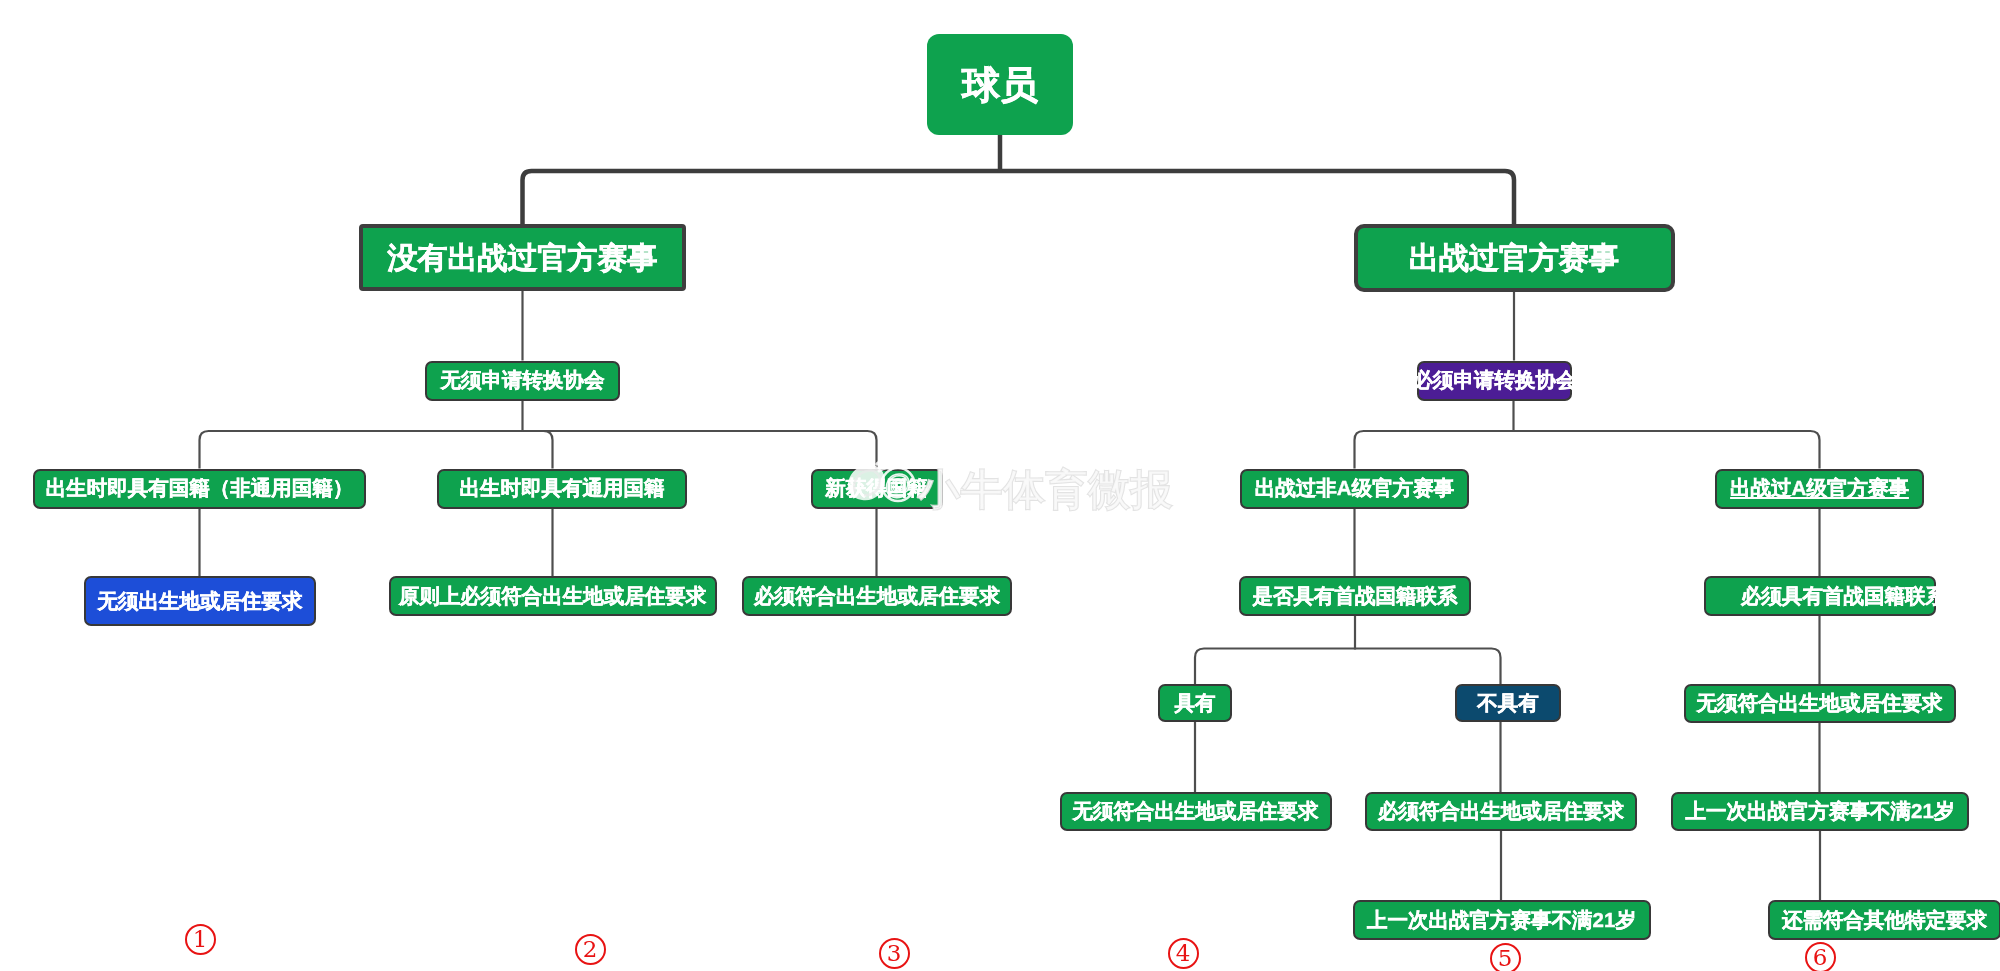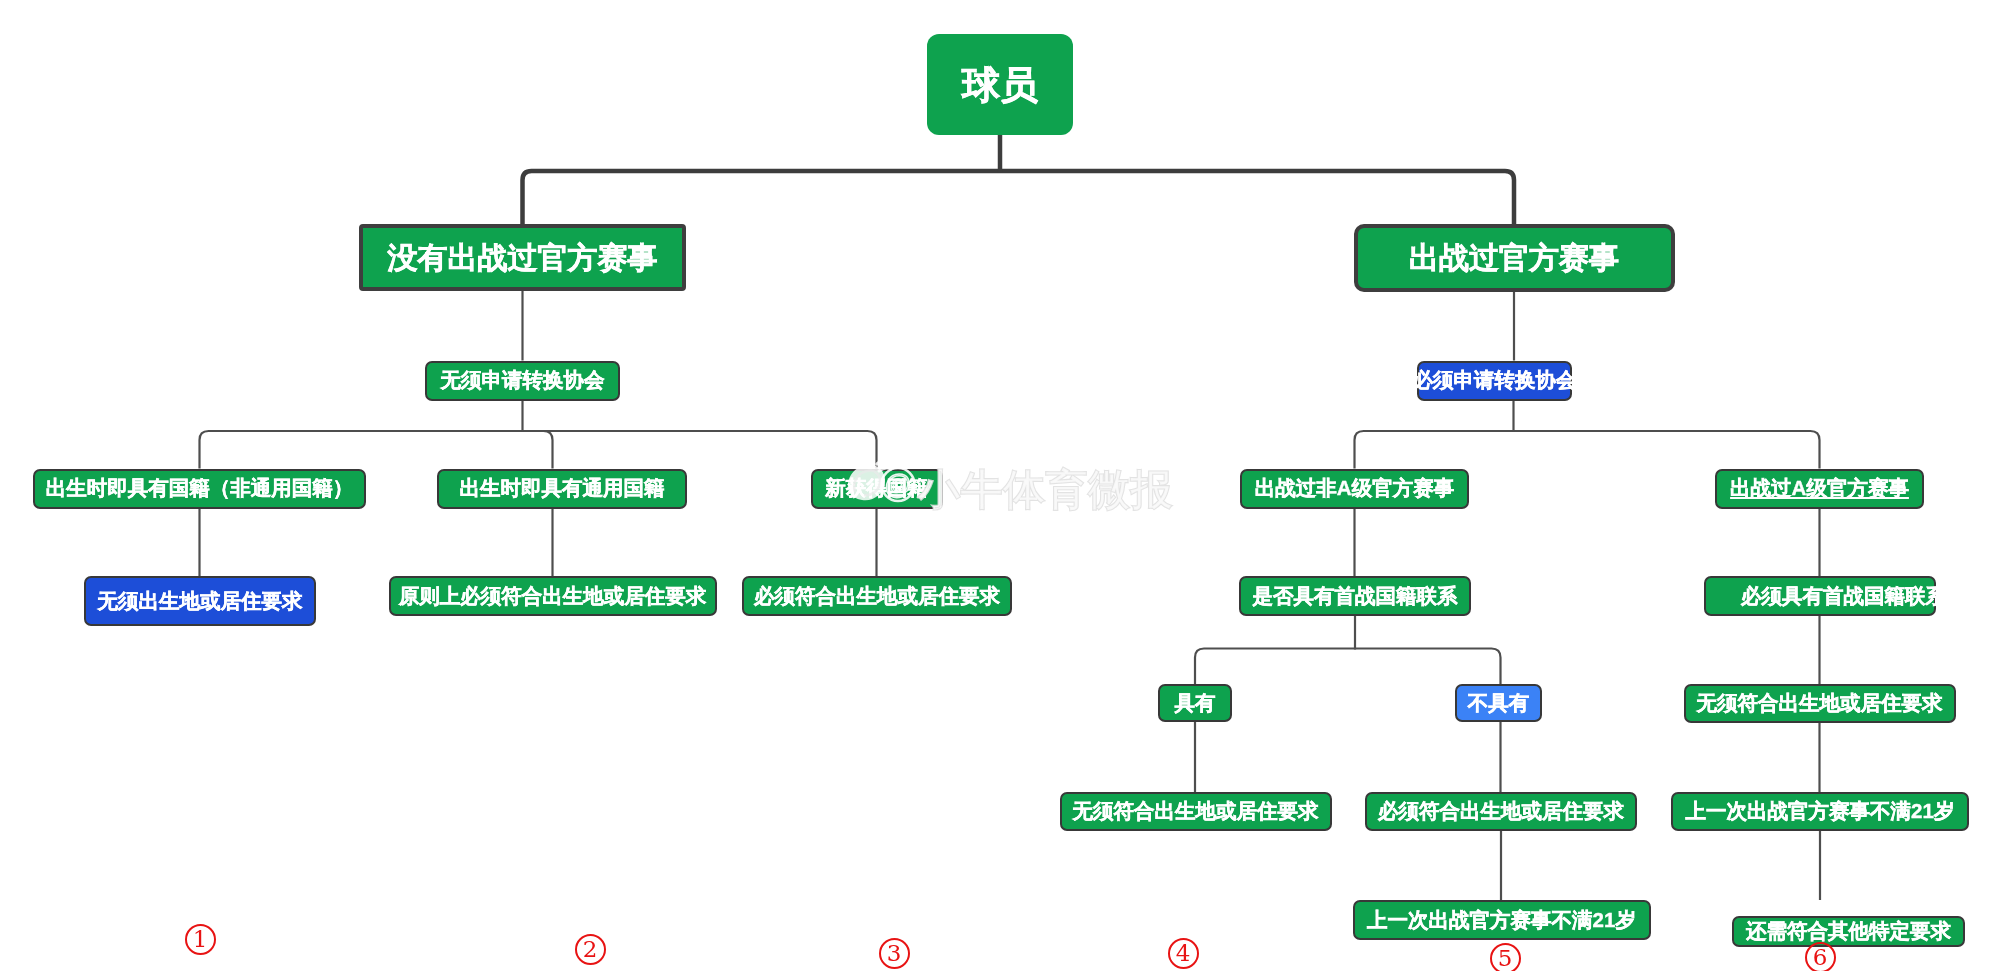--- a/index.html
+++ b/index.html
@@ -94,39 +94,39 @@
       <path d="M 1354.5 468.5 L 1354.5 440 Q 1354.5 431 1363.5 431 L 1810.5 431 Q 1819.5 431 1819.5 440 L 1819.5 468.5" fill="none" stroke="#4e4e4e" stroke-width="2.2"></path>
       <path d="M 1513.5 400.5 L 1513.5 432" fill="none" stroke="#4e4e4e" stroke-width="2.2"></path>
       <path d="M 1195 684 L 1195 657.5 Q 1195 648.5 1204 648.5 L 1491.5 648.5 Q 1500.5 648.5 1500.5 657.5 L 1500.5 684" fill="none" stroke="#4e4e4e" stroke-width="2.2"></path>
       <path d="M 1355 616 L 1355 649.5" fill="none" stroke="#4e4e4e" stroke-width="2.2"></path>
     </svg>
   <div id="nodes-layer">
       <div class="node root" style="left: 927px; top: 34px; width: 146px; height: 101px; background: rgb(14, 162, 78); color: rgb(255, 255, 255); border-radius: 12px;">球员</div>
       <div class="node major" style="left: 359px; top: 224px; width: 327px; height: 67px; background: rgb(14, 162, 78); color: rgb(255, 255, 255); border-radius: 4px;">没有出战过官方赛事</div>
       <div class="node major" style="left: 1353.5px; top: 224px; width: 321px; height: 68px; background: rgb(14, 162, 78); color: rgb(255, 255, 255); border-radius: 10px;">出战过官方赛事</div>
       <div class="node minor" style="left: 425px; top: 360.5px; width: 195px; height: 40px; background: rgb(14, 162, 78); color: rgb(255, 255, 255);">无须申请转换协会</div>
-      <div class="node minor" style="left: 1417px; top: 360.5px; width: 155px; height: 40px; background: #1d4ed8; color: rgb(255, 255, 255);">必须申请转换协会</div>
+      <div class="node minor" style="left: 1417px; top: 360.5px; width: 155px; height: 40px; background: #4c1d95; color: rgb(255, 255, 255);">必须申请转换协会</div>
       <div class="node minor" style="left: 33px; top: 468.5px; width: 333px; height: 40px; background: rgb(14, 162, 78); color: rgb(255, 255, 255);">出生时即具有国籍（非通用国籍）</div>
       <div class="node minor" style="left: 437px; top: 468.5px; width: 250px; height: 40px; background: rgb(14, 162, 78); color: rgb(255, 255, 255);">出生时即具有通用国籍</div>
       <div class="node minor" style="left: 810.5px; top: 468.5px; width: 132px; height: 40px; background: rgb(14, 162, 78); color: rgb(255, 255, 255);">新获得国籍</div>
       <div class="node minor" style="left: 1240px; top: 468.5px; width: 229px; height: 40px; background: rgb(14, 162, 78); color: rgb(255, 255, 255);">出战过非A级官方赛事</div>
       <div class="node minor" style="left: 1715px; top: 468.5px; width: 209px; height: 40px; background: rgb(14, 162, 78); color: rgb(255, 255, 255); text-decoration: underline;">出战过A级官方赛事</div>
       <div class="node minor" style="left: 84px; top: 576px; width: 232px; height: 50px; background: #1d4ed8; color: rgb(255, 255, 255);">无须出生地或居住要求</div>
       <div class="node minor" style="left: 388.5px; top: 576px; width: 328px; height: 40px; background: rgb(14, 162, 78); color: rgb(255, 255, 255);">原则上必须符合出生地或居住要求</div>
       <div class="node minor" style="left: 742px; top: 576px; width: 270px; height: 40px; background: rgb(14, 162, 78); color: rgb(255, 255, 255);">必须符合出生地或居住要求</div>
       <div class="node minor" style="left: 1239px; top: 576px; width: 232px; height: 40px; background: rgb(14, 162, 78); color: rgb(255, 255, 255);">是否具有首战国籍联系</div>
       <div class="node minor" style="left: 1703.5px; top: 576px; width: 232px; height: 40px; background: rgb(14, 162, 78); color: rgb(255, 255, 255); padding-left: 48px;">必须具有首战国籍联系</div>
       <div class="node minor" style="left: 1158px; top: 684px; width: 74px; height: 38px; background: rgb(14, 162, 78); color: rgb(255, 255, 255);">具有</div>
-      <div class="node minor" style="left: 1455px; top: 684px; width: 87px; height: 38px; background: #3b82f6; color: rgb(255, 255, 255);">不具有</div>
+      <div class="node minor" style="left: 1455px; top: 684px; width: 106px; height: 38px; background: #0c4a6e; color: rgb(255, 255, 255);">不具有</div>
       <div class="node minor" style="left: 1683.5px; top: 684px; width: 272px; height: 39px; background: rgb(14, 162, 78); color: rgb(255, 255, 255);">无须符合出生地或居住要求</div>
       <div class="node minor" style="left: 1059.5px; top: 792px; width: 272px; height: 39px; background: rgb(14, 162, 78); color: rgb(255, 255, 255);">无须符合出生地或居住要求</div>
       <div class="node minor" style="left: 1365px; top: 792px; width: 272px; height: 39px; background: rgb(14, 162, 78); color: rgb(255, 255, 255);">必须符合出生地或居住要求</div>
       <div class="node minor" style="left: 1671px; top: 792px; width: 298px; height: 39px; background: rgb(14, 162, 78); color: rgb(255, 255, 255);">上一次出战官方赛事不满21岁</div>
       <div class="node minor" style="left: 1352.5px; top: 900px; width: 298px; height: 40px; background: rgb(14, 162, 78); color: rgb(255, 255, 255);">上一次出战官方赛事不满21岁</div>
-      <div class="node minor" style="left: 1732px; top: 900px; width: 233px; height: 31px; background: rgb(14, 162, 78); color: rgb(255, 255, 255); margin-top: 16px;">还需符合其他特定要求</div>
+      <div class="node minor" style="left: 1768px; top: 900px; width: 233px; height: 40px; background: rgb(14, 162, 78); color: rgb(255, 255, 255);">还需符合其他特定要求</div>
     </div>
   <div id="annotations-layer">
       <div class="annotation" style="left: 184.5px; top: 923.5px; width: 31px; height: 31px; border: 2px solid rgb(232, 19, 19); color: rgb(232, 19, 19); font-size: 23px;">1</div>
       <div class="annotation" style="left: 574.5px; top: 933.5px; width: 31px; height: 31px; border: 2px solid rgb(232, 19, 19); color: rgb(232, 19, 19); font-size: 23px;">2</div>
       <div class="annotation" style="left: 878.5px; top: 937.5px; width: 31px; height: 31px; border: 2px solid rgb(232, 19, 19); color: rgb(232, 19, 19); font-size: 23px;">3</div>
       <div class="annotation" style="left: 1167.5px; top: 937.5px; width: 31px; height: 31px; border: 2px solid rgb(232, 19, 19); color: rgb(232, 19, 19); font-size: 23px;">4</div>
       <div class="annotation" style="left: 1489.5px; top: 942.5px; width: 31px; height: 31px; border: 2px solid rgb(232, 19, 19); color: rgb(232, 19, 19); font-size: 23px;">5</div>
       <div class="annotation" style="left: 1804.5px; top: 941.5px; width: 31px; height: 31px; border: 2px solid rgb(232, 19, 19); color: rgb(232, 19, 19); font-size: 23px;">6</div>
     </div>
   <svg id="watermark" width="360" height="70" viewBox="0 0 360 70" xmlns="http://www.w3.org/2000/svg" style="left: 843px; top: 452px;">

